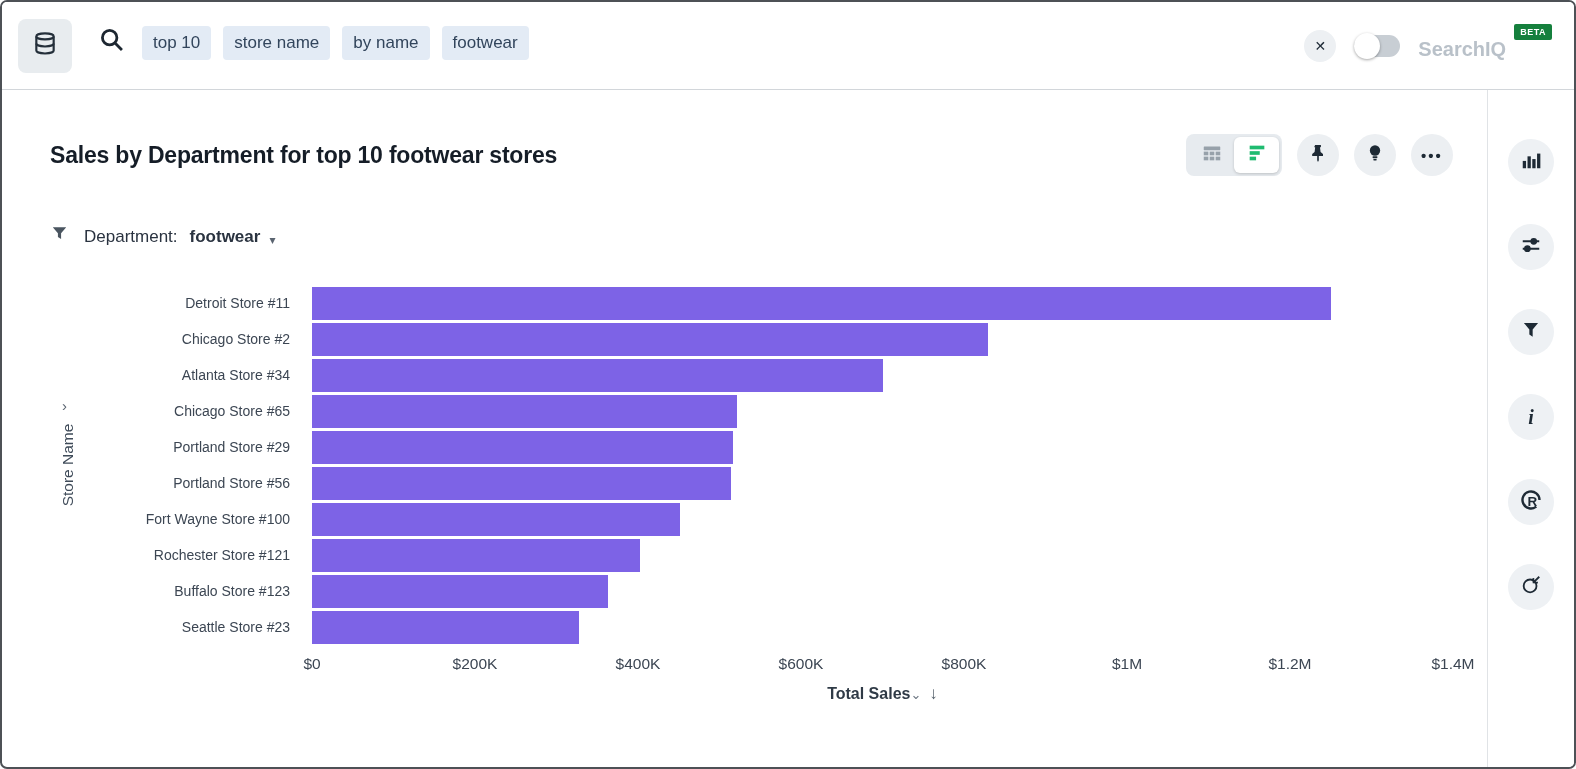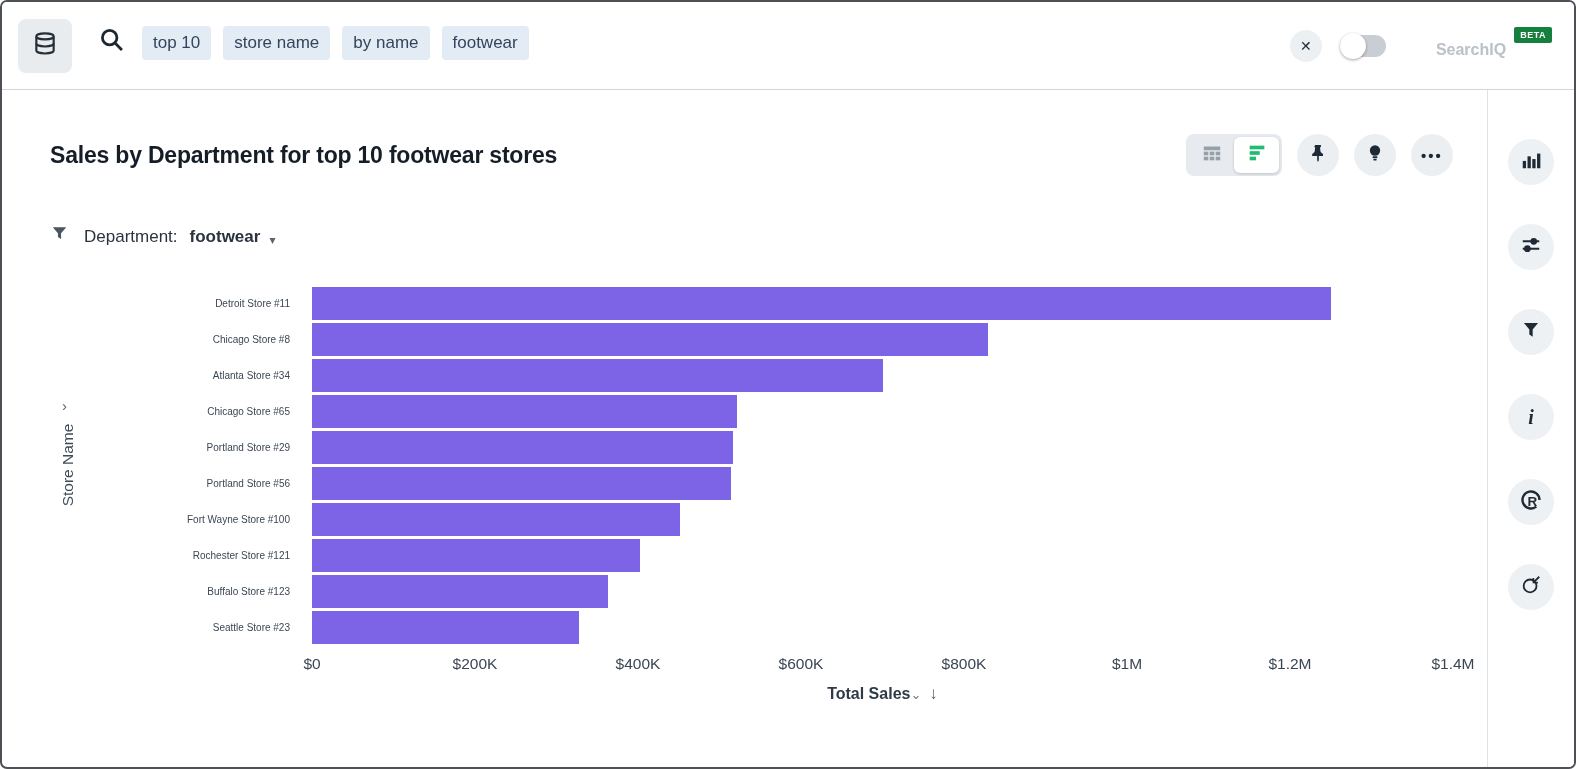--- a/index.html
+++ b/index.html
@@ -11,21 +11,21 @@
   .ds-btn { width:54px; height:54px; border-radius:8px; background:#e8ecef; display:flex; align-items:center; justify-content:center; margin-right:26px; cursor:pointer; }
   .search-area { display:flex; align-items:flex-start; flex:1; gap:12px; }
   .mag { margin-right:4px; display:flex; }
   .chip { background:#e3ebf5; color:#32455c; font-size:17px; padding:7px 11px; border-radius:4px; white-space:nowrap; cursor:pointer; }
   .search-rest { flex:1; height:40px; }
   .topbar-right { display:flex; align-items:center; gap:18px; }
   .clear-btn { width:32px; height:32px; border-radius:50%; background:#edf0f3; display:flex; align-items:center; justify-content:center; font-size:14px; color:#202c38; cursor:pointer; }
   .toggle { width:46px; height:22px; border-radius:11px; background:#c8ced4; position:relative; cursor:pointer; }
   .toggle .knob { position:absolute; left:0; top:-2px; width:26px; height:26px; border-radius:50%; background:#fff; box-shadow:0 1px 3px rgba(0,0,0,.35); }
   .searchiq-wrap { position:relative; display:flex; align-items:flex-start; gap:8px; padding-right:4px; }
-  .searchiq-label { color:#b9c1c9; font-weight:700; font-size:16px; margin-top:8px;margin-left:32px; }
+  .searchiq-label { color:#b9c1c9; font-weight:700; font-size:20px; margin-top:8px; }
   .beta-badge { background:#15803d; color:#fff; font-size:9px; font-weight:700; padding:3px 6px; border-radius:2px; letter-spacing:.5px; margin-top:-6px; }
 
   
   .body-row { display:flex; height:679px; }
   .main { flex:1; border-right:1px solid #e0e3e6; padding:0 34px 11px 48px; position:relative; }
 
   .answer-header { display:flex; justify-content:space-between; align-items:center; margin-top:44px; }
   .title { font-size:23px; font-weight:700; color:#151d27; letter-spacing:-.2px; }
   .actions { display:flex; align-items:center; gap:15px; }
   .seg-ctl { display:flex; background:#e7ebef; border-radius:8px; padding:3px; }
@@ -38,21 +38,21 @@
   .filter-label { font-size:17px; color:#2a3340; margin-left:15px; }
   .filter-value { font-size:17px; font-weight:700; color:#2a3340; margin-left:12px; cursor:pointer; }
   .filter-caret { font-size:12px; color:#5a6470; margin-left:9px; cursor:pointer; }
 
   
   .chart { margin-top:38px; position:relative; }
   .y-axis-anchor { position:absolute; left:18px; top:180px; width:0; height:0; }
   .y-axis-anchor span { position:absolute; transform:translate(-50%,-50%) rotate(-90deg); white-space:nowrap; font-size:15.5px; color:#3f4b59; }
   .y-chev { position:absolute; left:12px; top:112px; font-size:15px; color:#5a6470; cursor:pointer; }
   .row { display:flex; align-items:center; height:36px; }
-  .row-label { width:262px; padding-right:22px; text-align:right; font-size:10px; color:#3c4653; white-space:nowrap; }
+  .row-label { width:262px; padding-right:22px; text-align:right; font-size:14px; color:#3c4653; white-space:nowrap; }
   .bar-track { flex:1; height:33px; position:relative; }
   .bar { position:absolute; left:0; top:0; height:100%; cursor:pointer; }
   .x-ticks { position:relative; margin-left:262px; height:20px; margin-top:10px; }
   .x-tick { position:absolute; transform:translateX(-50%); font-size:15.5px; color:#3c4653; white-space:nowrap; }
   .x-label-row { margin-left:262px; display:flex; justify-content:center; align-items:center; margin-top:9px; }
   .x-label { font-size:16px; font-weight:700; color:#2f3a46; }
   .x-caret { font-size:13px; color:#6a7480; cursor:pointer; }
   .sort-arrow { font-size:17px; color:#55606b; margin-left:8px; cursor:pointer; }
 
   
@@ -174,21 +174,21 @@
           <span>Store Name</span>
         </div>
         <div id="rows">
             <div class="row">
               <div class="row-label">Detroit Store #11</div>
               <div class="bar-track">
                 <div class="bar" style="width: 89.2857%; background: rgb(125, 99, 230);"></div>
               </div>
             </div>
             <div class="row">
-              <div class="row-label">Chicago Store #8</div>
+              <div class="row-label">Chicago Store #2</div>
               <div class="bar-track">
                 <div class="bar" style="width: 59.2857%; background: rgb(125, 99, 230);"></div>
               </div>
             </div>
             <div class="row">
               <div class="row-label">Atlanta Store #34</div>
               <div class="bar-track">
                 <div class="bar" style="width: 50%; background: rgb(125, 99, 230);"></div>
               </div>
             </div>

